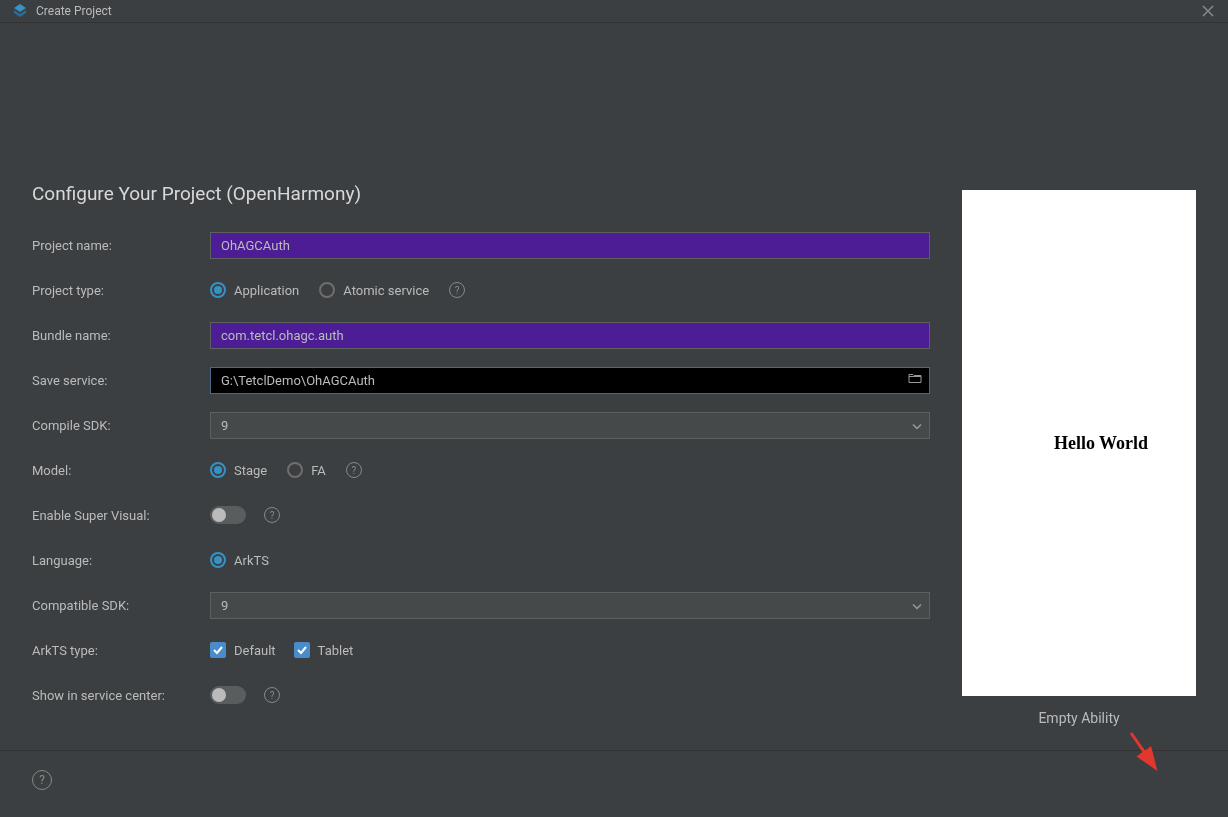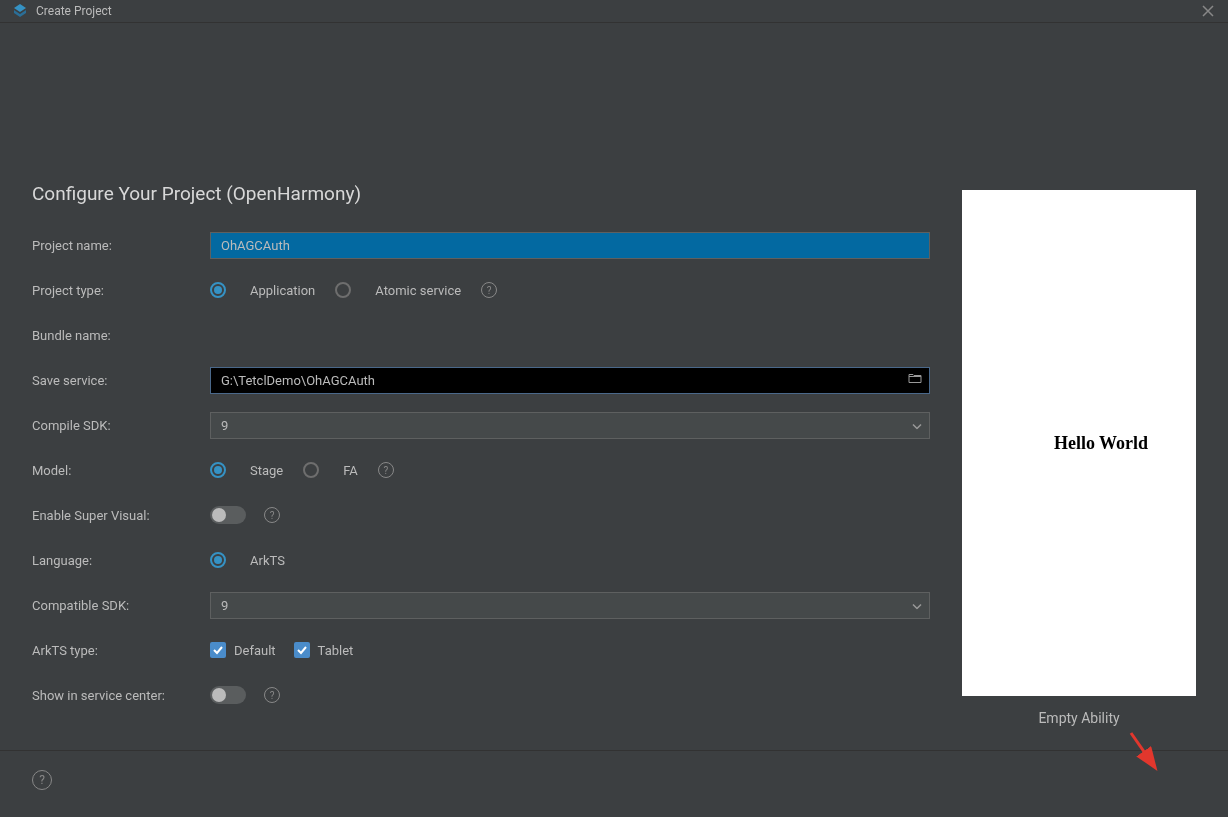--- a/index.html
+++ b/index.html
@@ -12,33 +12,33 @@
     .titlebar-close svg { width: 12px; height: 12px; }
     
     .content { padding: 24px 32px; height: calc(100% - 32px - 58px); display: flex; gap: 32px; align-items: flex-end; }
     .form-area { flex: 1; }
     .heading { font-size: 19px; color: #d8d8d8; margin-bottom: 26px; font-weight: 400; }
     
     .form-row { display: flex; align-items: center; margin-bottom: 17px; min-height: 28px; }
     .form-label { width: 178px; font-size: 13px; color: #bbbbbb; }
     .form-control-area { flex: 1; display: flex; align-items: center; gap: 18px; }
     
-    .text-input { background: #0369a1; border: 1px solid #5e6060; color: #bbbbbb; padding: 5px 10px; font-size: 13px; width: 100%; border-radius: 0; outline: none; }
+    .text-input { background: #4c1d95; border: 1px solid #5e6060; color: #bbbbbb; padding: 5px 10px; font-size: 13px; width: 100%; border-radius: 0; outline: none; }
     .text-input.highlighted { border-color: #4a688a; background: #000000; }
     
     .select-wrap { position: relative; width: 100%; }
     .select-input { background: #45494a; border: 1px solid #5e6060; color: #bbbbbb; padding: 5px 10px; font-size: 13px; width: 100%; appearance: none; outline: none; }
     .select-caret { position: absolute; right: 8px; top: 50%; transform: translateY(-50%); pointer-events: none; color: #999; }
     
     .radio-group { display: flex; align-items: center; gap: 20px; }
     .radio-item { display: flex; align-items: center; gap: 8px; cursor: pointer; }
     .radio-circle { width: 16px; height: 16px; border-radius: 50%; border: 2px solid #6e6e6e; display: flex; align-items: center; justify-content: center; }
     .radio-circle.selected { border-color: #3592c4; }
     .radio-circle.selected::after { content: ''; width: 8px; height: 8px; border-radius: 50%; background: #3592c4; }
-    .radio-label { font-size: 13px; color: #bbbbbb; margin-left: 16px; }
+    .radio-label { font-size: 13px; color: #bbbbbb; }
     
     .help-icon { width: 16px; height: 16px; border: 1.5px solid #888; border-radius: 50%; display: flex; align-items: center; justify-content: center; font-size: 10px; color: #888; cursor: pointer; }
     
     .toggle { width: 36px; height: 18px; background: #5a5d5e; border-radius: 9px; position: relative; cursor: pointer; }
     .toggle-knob { width: 14px; height: 14px; background: #bbbbbb; border-radius: 50%; position: absolute; top: 2px; left: 2px; }
     
     .checkbox-item { display: flex; align-items: center; gap: 8px; cursor: pointer; }
     .checkbox-box { width: 16px; height: 16px; background: #4a8cca; border-radius: 2px; display: flex; align-items: center; justify-content: center; }
     .checkbox-box svg { width: 12px; height: 12px; }
     .checkbox-label { font-size: 13px; color: #bbbbbb; }
@@ -101,20 +101,23 @@
             <div class="radio-circle"></div>
             <span class="radio-label">Atomic service</span>
           </div>
           <div class="help-icon">?</div>
         </div>
       </div>
     </div>
 
     <div class="form-row">
       <div class="form-label">Bundle name:</div>
+      <div class="form-control-area">
+        <input type="text" class="text-input" value="com.tetcl.ohagc.auth" style="">
+      </div>
     </div>
 
     <div class="form-row">
       <div class="form-label">Save service:</div>
       <div class="form-control-area">
         <div class="input-wrap">
           <input type="text" class="text-input highlighted" value="G:\TetclDemo\OhAGCAuth" style="">
           <span class="browse-icon">
             <svg width="14" height="12" viewBox="0 0 14 12">
                 <path d="M1 2 L5 2 L6 3 L13 3 L13 10 L1 10 Z M1 4 L13 4" fill="none" stroke="currentColor" stroke-width="1"></path>

